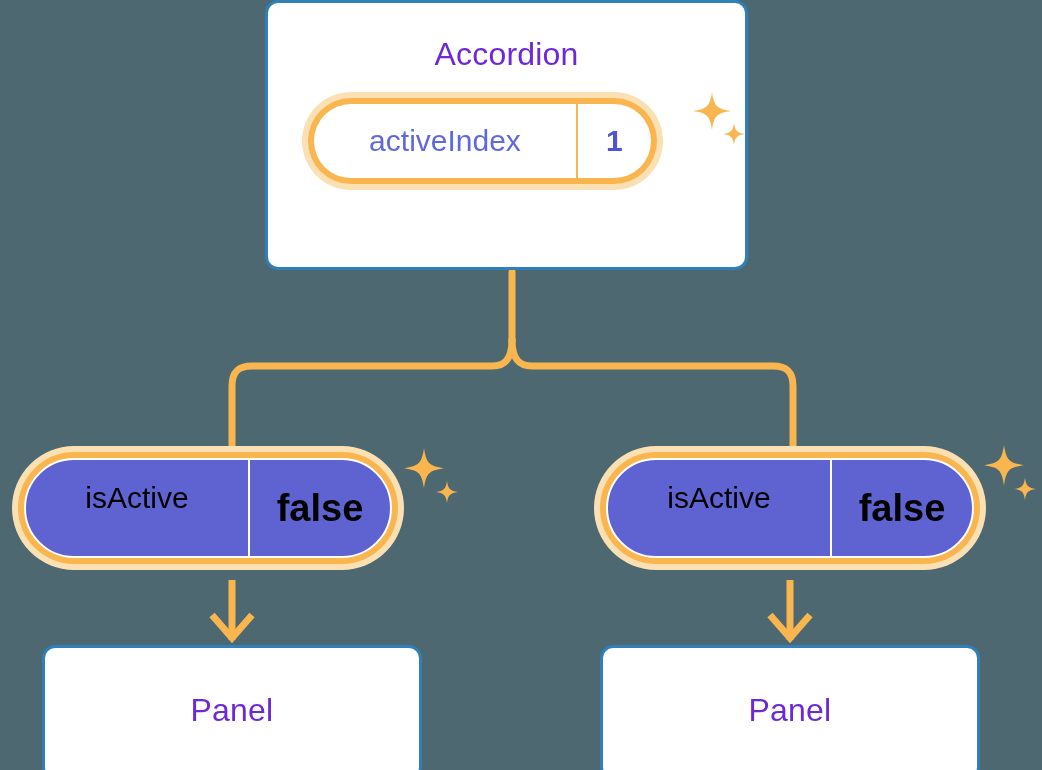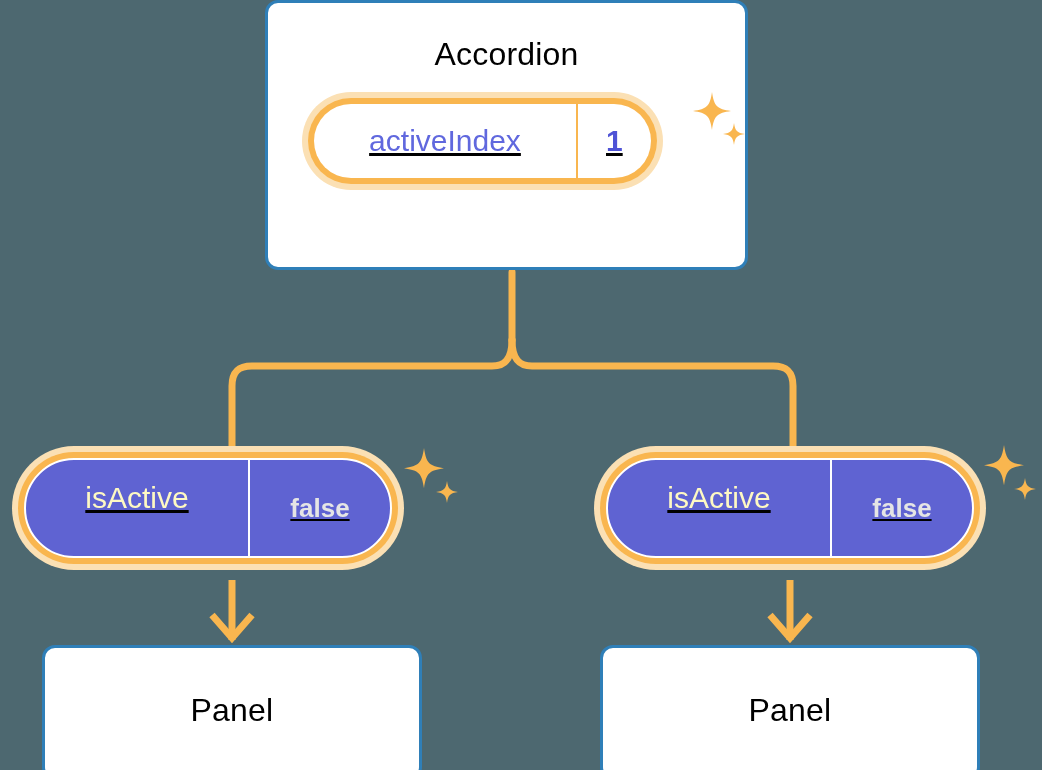--- a/index.html
+++ b/index.html
@@ -47,32 +47,31 @@
     top: 0px;
     width: 483px;
     height: 270px;
   }
 
   .card-title {
     position: absolute;
     left: 0;
     width: 100%;
     text-align: center;
-    color: #000000;
+    color: #6d28d9;
     font-size: 32px;
     letter-spacing: 0.2px;
   }
 
   #accordion-card .card-title { top: 33px; }
 
   
   .pill-wrap {
     position: absolute;
     z-index: 4;
-    text-decoration: underline;
   }
 
   .pill {
     position: relative;
     display: flex;
     align-items: stretch;
     border-radius: 999px;
     
     background: #f9b64f;
     box-shadow: 0 0 0 6px #fbe0b4;
@@ -112,29 +111,29 @@
     min-width: 66px;
     border-left: 2px solid #f9b64f;
   }
 
   
   .pill-indigo .pill-inner {
     background: #5f63d2;
     border: 2px solid #ffffff;
   }
   .pill-indigo .pill-name {
-    color: #fef9c3;
+    color: #000000;
     font-size: 30px;
     padding: 12px 22px;
     height: 76px;
     min-width: 222px;
   }
   .pill-indigo .pill-value {
-    color: #e5e5e5;
-    font-size: 26px;
+    color: #000000;
+    font-size: 38px;
     font-weight: bold;
     padding: 0 24px;
     height: 96px;
     min-width: 142px;
     border-left: 2px solid #ffffff;
   }
 
   #pill-active-index { left: 308px; top: 98px; }
   #pill-is-active-left { left: 18px; top: 452px; }
   #pill-is-active-right { left: 600px; top: 452px; }

